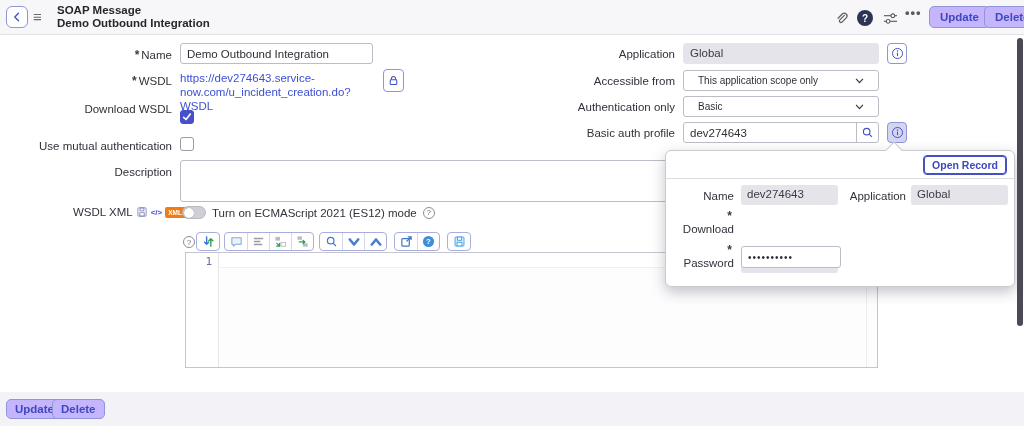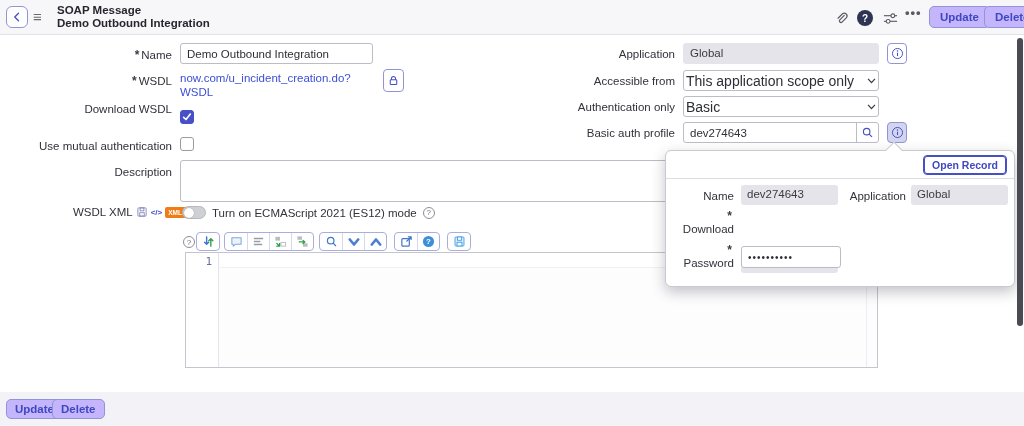--- a/index.html
+++ b/index.html
@@ -16,21 +16,21 @@
   .hicon { top:10px; width:16px; height:16px; display:flex; align-items:center; justify-content:center; cursor:pointer; }
   .helpdark { background:#2e3454; border-radius:50%; color:#fff; font-size:10px; font-weight:bold; }
   .more { top:5px; font-size:13px; font-weight:bold; color:#5b5b66; letter-spacing:1px; cursor:pointer; }
   .btn { background:#c4b5fd; border:1px solid #9095d8; border-radius:5px; color:#3f48c0; font-size:11.5px; font-weight:bold; padding:4px 10px; cursor:pointer; font-family:"Liberation Sans",sans-serif; }
 
   
   .lbl { font-size:11.5px; color:#31323a; text-align:right; }
   .req { font-weight:bold; font-size:12px; color:#3a3b44; margin-right:2px; }
   .inp { border:1px solid #bcbcc6; border-radius:3px; background:#fff; font-size:11.5px; color:#2e2f36; padding:0 6px; font-family:"Liberation Sans",sans-serif; }
   .ro  { background:#e4e4ea; border:1px solid #e4e4ea; border-radius:3px; font-size:11.5px; color:#3a3b42; padding:3px 6px; }
-  .sel { border:1px solid #bcbcc6; border-radius:3px; background:#fff; font-size:14px; color:#2e2f36; padding:0 2px; display:flex; align-items:center; justify-content:space-between; cursor:pointer; }
+  .sel { border:1px solid #bcbcc6; border-radius:3px; background:#fff; font-size:10px; color:#2e2f36; padding:0 14px; display:flex; align-items:center; justify-content:space-between; cursor:pointer; }
   .infobtn { width:20px; height:21px; border:1px solid #9095d8; border-radius:4px; background:#fff; display:flex; align-items:center; justify-content:center; cursor:pointer; }
   .infobtn.active { background:#d3d5ee; }
   .link { font-size:11.5px; color:#3d4fd4; line-height:14px; cursor:pointer; }
   .cb { width:14px; height:14px; border-radius:3px; cursor:pointer; }
   .cb.on { background:#4750c8; border:1px solid #4750c8; display:flex; align-items:center; justify-content:center; }
   .cb.off { background:#fff; border:1px solid #9a9aa4; }
   textarea.desc { resize:none; }
 
   
   .xmlbadge { background:#ee7d17; border-radius:2px; color:#fff; font-size:6.5px; font-weight:bold; padding:2px 3px; display:flex; align-items:center; gap:2px; cursor:pointer; }
@@ -101,20 +101,21 @@
 
 <div class="abs lbl" style="left:40px; top:48px; width:132px;">
   <span class="req">*</span><span>Name</span>
 </div>
 <input class="abs inp" style="left: 180px; top: 43px; width: 193px; height: 21px;" value="Demo Outbound Integration">
 
 <div class="abs lbl" style="left:40px; top:74px; width:132px;">
   <span class="req">*</span><span>WSDL</span>
 </div>
 <div class="abs link" style="left:180px; top:71px; width:200px;">
+  <div>https://dev274643.service-</div>
   <div>now.com/u_incident_creation.do?WSDL</div>
 </div>
 <div class="abs infobtn" style="left:383px; top:69px; width:21px; height:23px;">
   <svg width="13" height="13" viewBox="0 0 16 16">
       <g stroke="#4450c4" stroke-width="1.3" fill="none">
         <rect x="4" y="7" width="8" height="6" rx="1"></rect>
         <path d="M5.5 7V5.5a2.5 2.5 0 0 1 5 0V7"></path>
       </g>
     </svg>
 </div>

